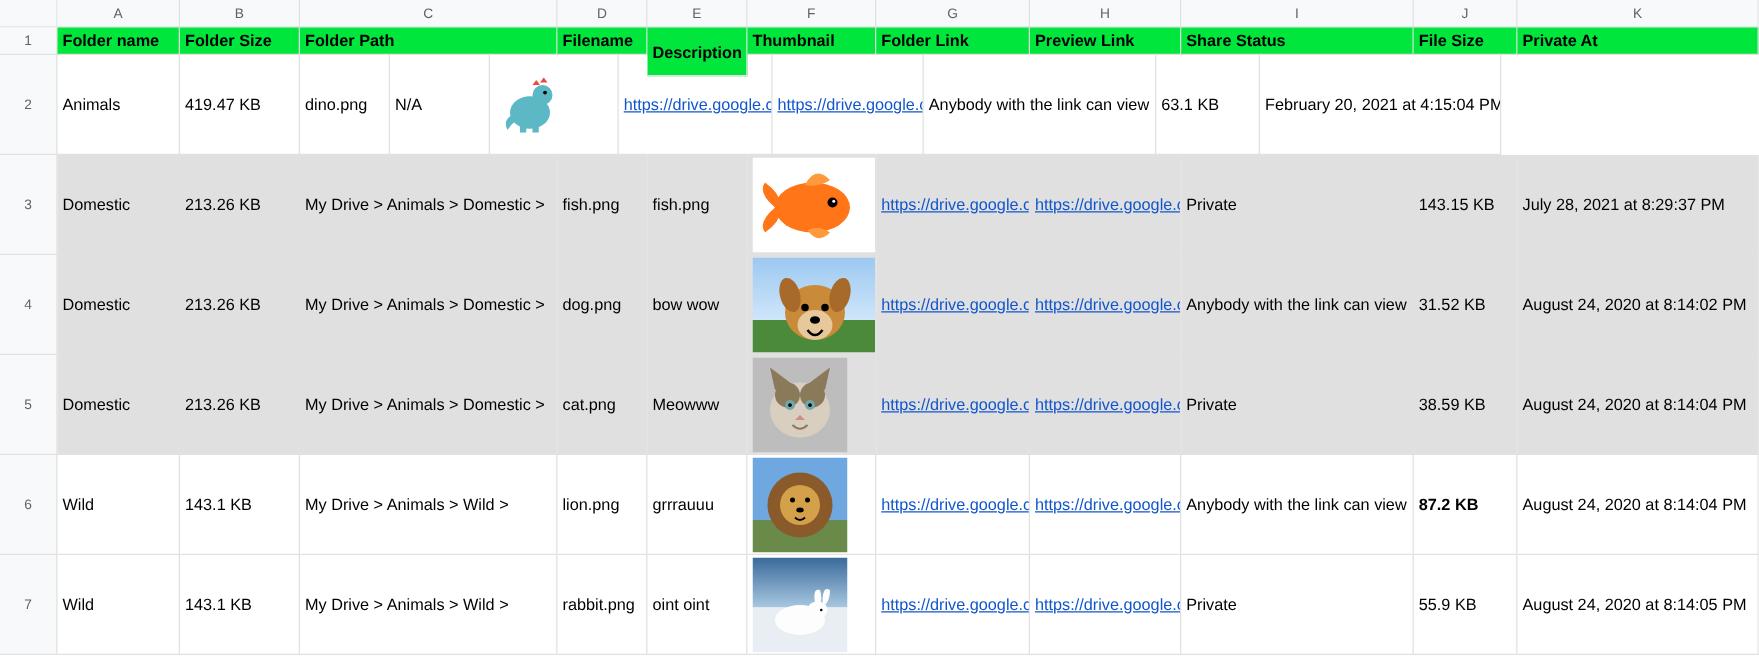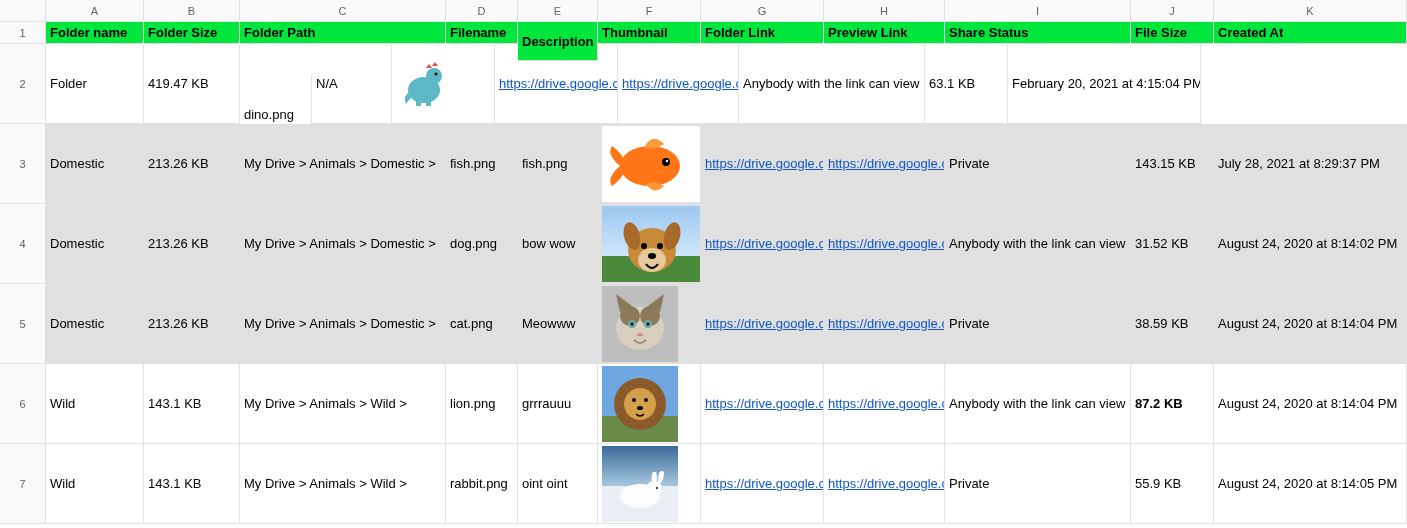--- a/index.html
+++ b/index.html
@@ -116,26 +116,26 @@
         <div class="cell" style="width: 98px; height: 22px;">Folder name</div>
         <div class="cell" style="width: 96px; height: 22px;">Folder Size</div>
         <div class="cell" style="width: 206px; height: 22px;">Folder Path</div>
         <div class="cell" style="width: 72px; height: 22px;">Filename</div>
         <div class="cell" style="width: 80px; height: 39px;">Description</div>
         <div class="cell" style="width: 103px; height: 22px;">Thumbnail</div>
         <div class="cell" style="width: 123px; height: 22px;">Folder Link</div>
         <div class="cell" style="width: 121px; height: 22px;">Preview Link</div>
         <div class="cell" style="width: 186px; height: 22px;">Share Status</div>
         <div class="cell" style="width: 83px; height: 22px;">File Size</div>
-        <div class="cell" style="width: 193px; height: 22px;">Created At</div>
+        <div class="cell" style="width: 193px; height: 22px;">Private At</div>
       </div>
       <div class="row" style="height: 80px;">
-        <div class="cell" style="width: 98px; height: 80px;">Folder</div>
+        <div class="cell" style="width: 98px; height: 80px;">Animals</div>
         <div class="cell" style="width: 96px; height: 80px;">419.47 KB</div>
-        <div class="cell" style="width: 72px; height: 80px; margin-top: 31px;">dino.png</div>
+        <div class="cell" style="width: 72px; height: 80px;">dino.png</div>
         <div class="cell" style="width: 80px; height: 80px;">N/A</div>
         <div class="cell thumb" style="width: 103px; height: 80px;">
           <span>
             <svg width="56" height="56" viewBox="0 0 56 56">
               <rect width="56" height="56" fill="white"></rect>
               <ellipse cx="28" cy="34" rx="16" ry="13" fill="#5bb8c4"></ellipse>
               <circle cx="38" cy="20" r="8" fill="#5bb8c4"></circle>
               <circle cx="40" cy="18" r="1.5" fill="#000"></circle>
               <path d="M30 12 L33 8 L36 12 Z" fill="#e74c3c"></path>
               <path d="M36 10 L39 6 L42 10 Z" fill="#e74c3c"></path>

